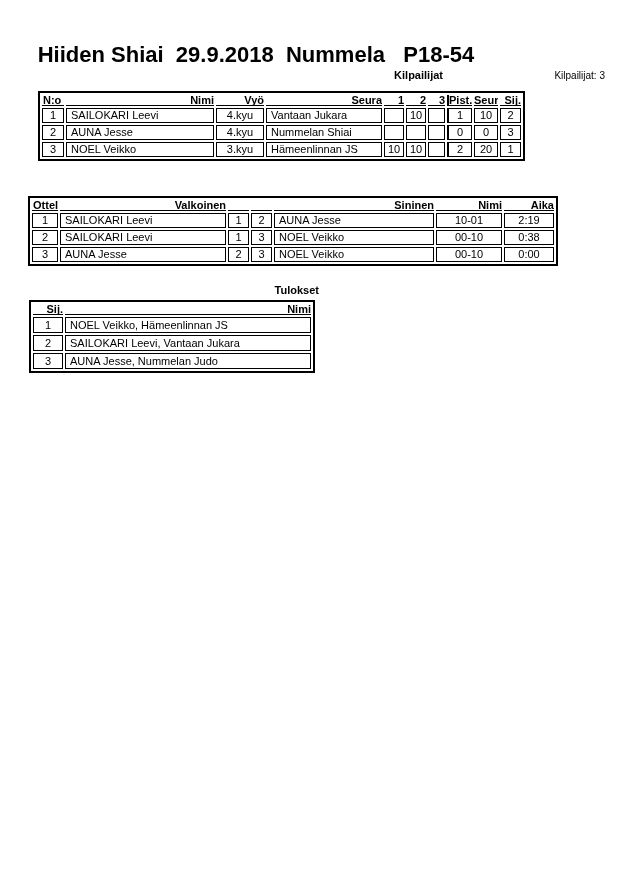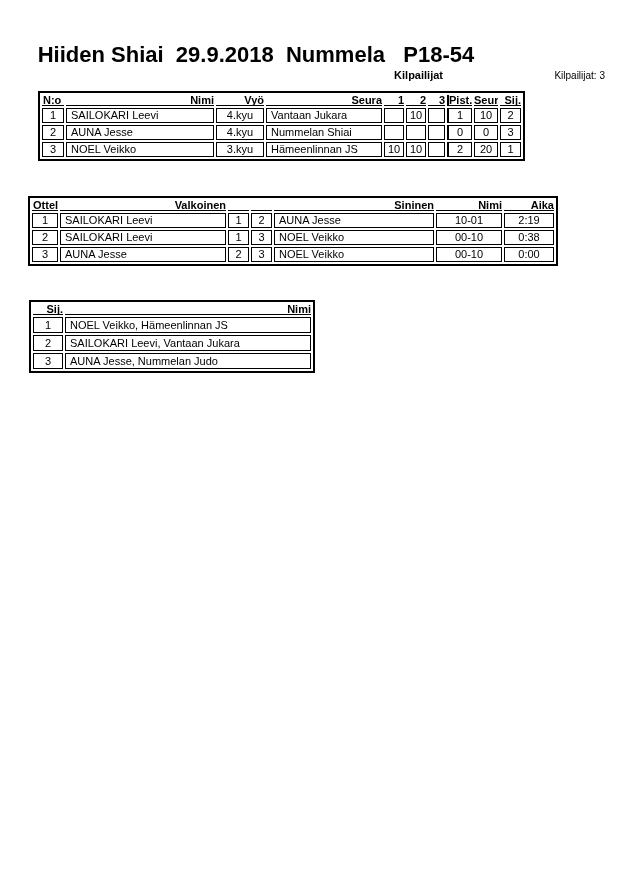--- a/index.html
+++ b/index.html
@@ -166,20 +166,21 @@
         <td class="al">AUNA Jesse</td>
         <td class="ac">2</td>
         <td class="ac">3</td>
         <td class="al">NOEL Veikko</td>
         <td class="ac">00-10</td>
         <td class="ac">0:00</td>
       </tr>
     </tbody>
   </table>
 
+  <div class="sec-heading h-tulokset">Tulokset</div>
   <table class="t3">
     <colgroup>
       <col style="width:30px">
         <col style="width:246px">
     </colgroup>
     <thead>
       <tr>
         <th>Sij.</th>
         <th>Nimi</th>
       </tr>

